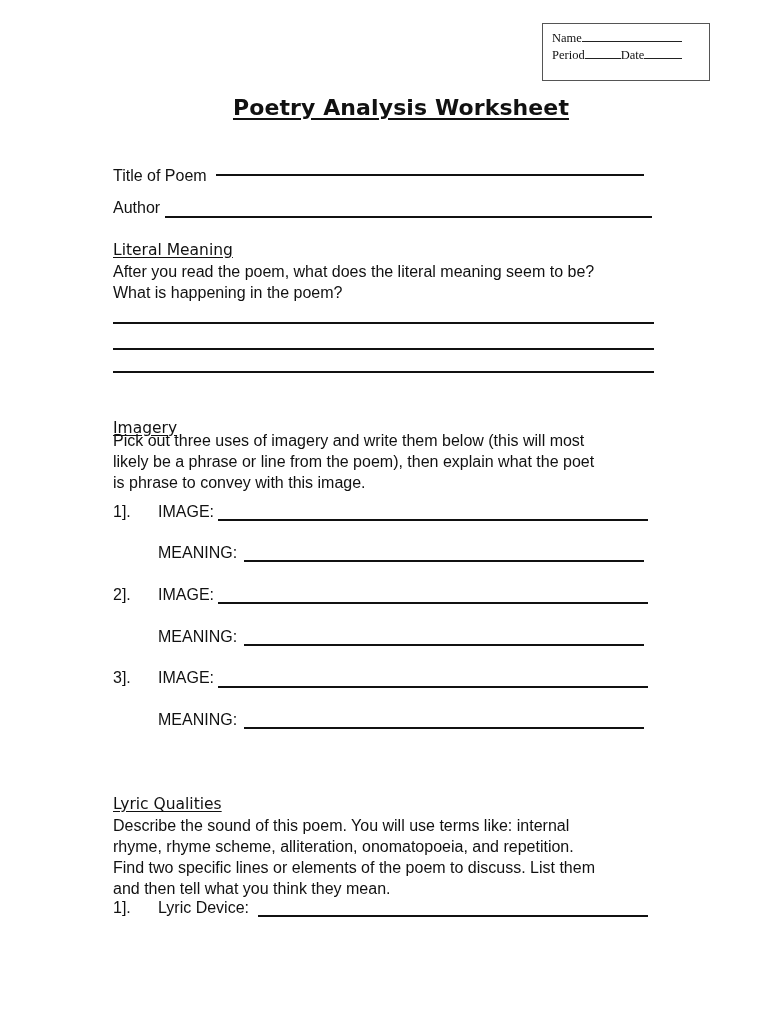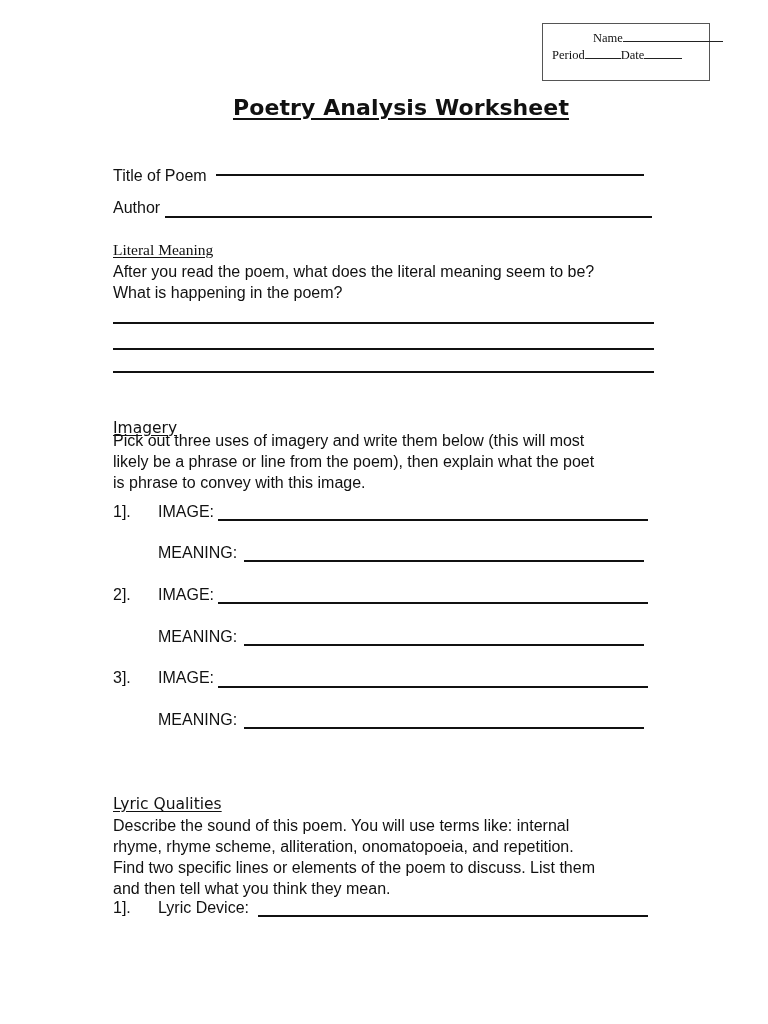--- a/index.html
+++ b/index.html
@@ -19,37 +19,37 @@
     .fill-line { position: absolute; height: 2px; background: #111; }
     .heading { font-size: 15.5px; text-decoration: underline; text-underline-offset: 2px; }
     .para { position: absolute; left: 113px; width: 560px; line-height: 21px; }
     .num { position: absolute; left: 113px; }
     .lbl { position: absolute; left: 158px; }
   </style>
 </head>
 <body>
 
 <div class="abs name-box serif">
-  <div class="nb-line" style="top:6px;margin-left:41px;">
+  <div class="nb-line" style="top:6px;">
     <span>Name</span><span class="uline" style="width:100px;"></span>
   </div>
   <div class="nb-line" style="top:23px;">
     <span>Period</span><span class="uline" style="width:36px;"></span><span>Date</span><span class="uline" style="width:38px;"></span>
   </div>
 </div>
 
 <div class="abs title djv">Poetry Analysis Worksheet</div>
 
 <div class="row sans" style="top:157px;margin-top:10px;">Title of Poem</div>
 <div class="fill-line" style="left:216px; width:428px; top:174px;"></div>
 
 <div class="row sans" style="top:199px;">Author</div>
 <div class="fill-line" style="left:165px; width:487px; top:216px;"></div>
 
-<div class="row djv heading" style="top:241px;font-family:Liberation Serif, serif;">Literal Meaning</div>
+<div class="row djv heading" style="top:241px;">Literal Meaning</div>
 <div class="para sans" style="top:261px;">
   <div>After you read the poem, what does the literal meaning seem to be?</div>
   <div>What is happening in the poem?</div>
 </div>
 <div class="fill-line" style="left:113px; width:541px; top:322px;"></div>
 <div class="fill-line" style="left:113px; width:541px; top:348px;"></div>
 <div class="fill-line" style="left:113px; width:541px; top:371px;"></div>
 
 <div class="row djv heading" style="top:419px;">Imagery</div>
 <div class="para sans" style="top:418px;margin-top:12px;">

